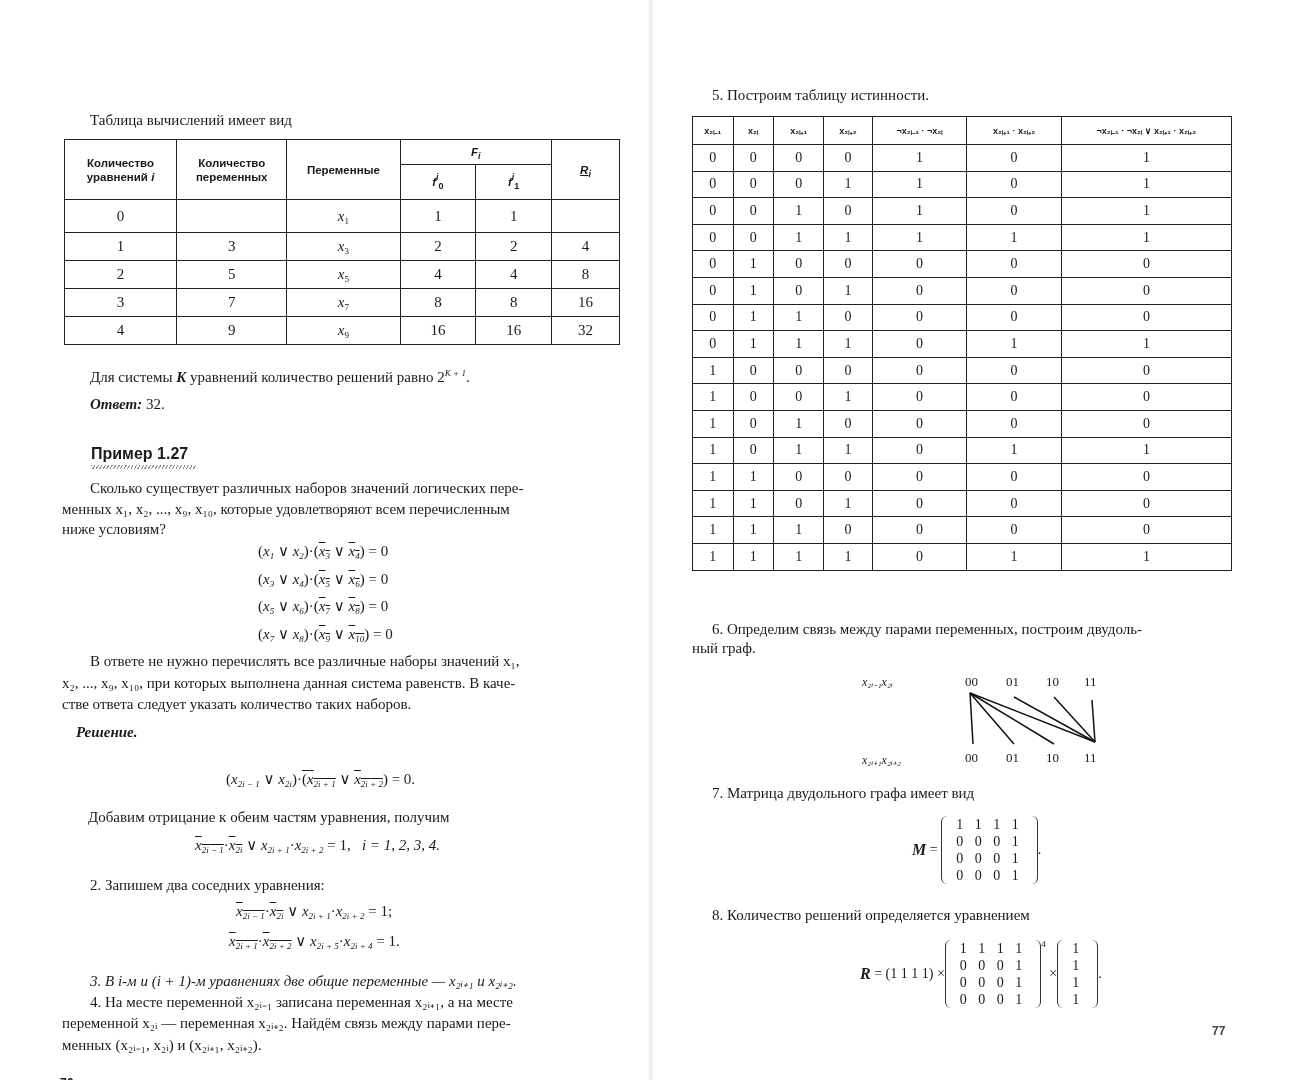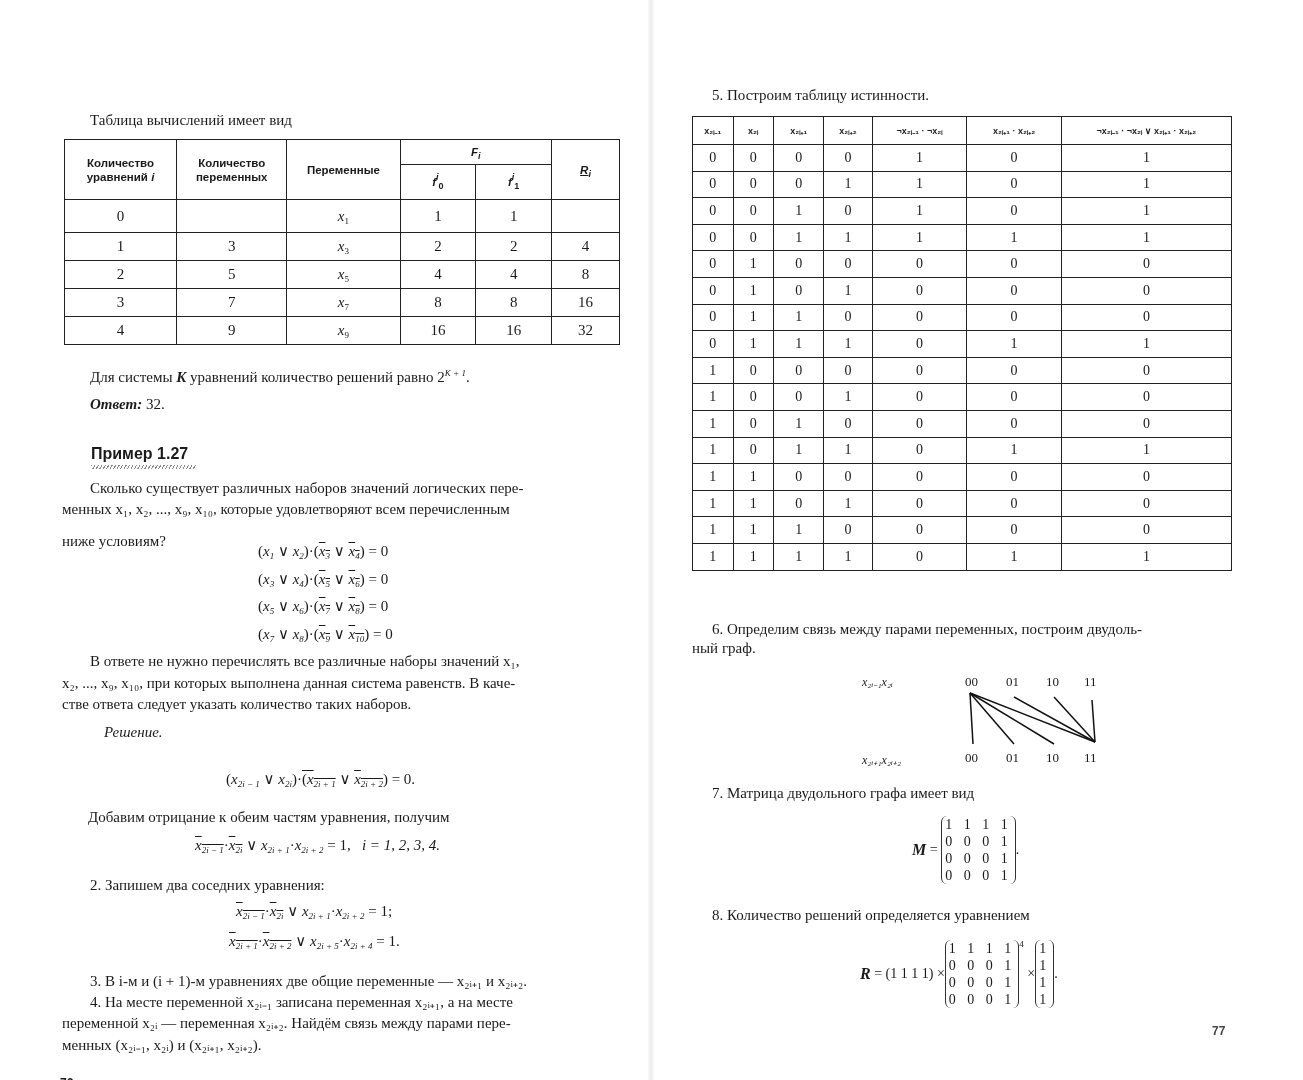--- a/index.html
+++ b/index.html
@@ -34,21 +34,21 @@
   #truth-table td { height:25.6px; }
 
   .eq { position:absolute; font-size:15px; white-space:nowrap; font-style:italic; }
   .up { font-style:normal; }
   .pagenum { position:absolute; font-family:"Liberation Sans", sans-serif; font-weight:bold; font-size:12px; }
   .heading { position:absolute; font-family:"Liberation Sans", sans-serif; font-weight:bold; font-size:16px; }
   .hatch { position:absolute; height:4px;
     background:repeating-linear-gradient(120deg,#888 0 1px,transparent 1px 3px); }
 
   .matrix { position:absolute; display:flex; align-items:center; font-size:14px; }
-  .mbody { border-left:1px solid #333; border-right:1px solid #333; border-radius:6px; padding:0 3px; }
+  .mbody { border-left:1px solid #333; border-right:1px solid #333; border-radius:6px; padding:0 14px; }
   .mrow { letter-spacing:4px; line-height:17px; }
   svg line { stroke:#111; stroke-width:1.5; }
 </style>
 </head>
 <body>
 
 <div class="gutter"></div>
 
 <div id="page-left" class="page">
 
@@ -128,53 +128,53 @@
 
   <div class="txt" style="left:90px;top:355px;">
     <b><i>Ответ:</i></b><span> 32.</span>
   </div>
 
   <div class="heading" style="left:91px;top:405px;">Пример 1.27</div>
   <div class="hatch" style="left:91px;top:425px;width:105px;"></div>
 
   <div class="txt" style="left:90px;top:439px;width:528px;">Сколько существует различных наборов значений логических пере-</div>
   <div class="txt" style="left:62px;top:460px;">менных x₁, x₂, ..., x₉, x₁₀, которые удовлетворяют всем перечисленным</div>
-  <div class="txt" style="left:62px;top:492px;">ниже условиям?</div>
+  <div class="txt" style="left:62px;top:480px;">ниже условиям?</div>
 
   <div id="system-eqs">
       <div class="eq" style="left: 258px; top: 502px;"><span class="up">(</span>x<sub>1</sub> <span class="up">∨</span> x<sub>2</sub><span class="up">)·(</span><span class="ov">x<sub>3</sub></span> <span class="up">∨</span> <span class="ov">x<sub>4</sub></span><span class="up">) = </span><span class="up">0</span></div>
       <div class="eq" style="left: 258px; top: 529.5px;"><span class="up">(</span>x<sub>3</sub> <span class="up">∨</span> x<sub>4</sub><span class="up">)·(</span><span class="ov">x<sub>5</sub></span> <span class="up">∨</span> <span class="ov">x<sub>6</sub></span><span class="up">) = </span><span class="up">0</span></div>
       <div class="eq" style="left: 258px; top: 557px;"><span class="up">(</span>x<sub>5</sub> <span class="up">∨</span> x<sub>6</sub><span class="up">)·(</span><span class="ov">x<sub>7</sub></span> <span class="up">∨</span> <span class="ov">x<sub>8</sub></span><span class="up">) = </span><span class="up">0</span></div>
       <div class="eq" style="left: 258px; top: 584.5px;"><span class="up">(</span>x<sub>7</sub> <span class="up">∨</span> x<sub>8</sub><span class="up">)·(</span><span class="ov">x<sub>9</sub></span> <span class="up">∨</span> <span class="ov">x<sub>10</sub></span><span class="up">) = </span><span class="up">0</span></div>
     </div>
 
   <div class="txt" style="left:90px;top:612px;">В ответе не нужно перечислять все различные наборы значений x₁,</div>
   <div class="txt" style="left:62px;top:634px;">x₂, ..., x₉, x₁₀, при которых выполнена данная система равенств. В каче-</div>
   <div class="txt" style="left:62px;top:655px;">стве ответа следует указать количество таких наборов.</div>
 
-  <div class="txt" style="left:104px;top:683px;font-weight:normal;font-style:italic;">Решение.</div>
+  <div class="txt" style="left:76px;top:683px;font-weight:bold;font-style:italic;">Решение.</div>
 
   <div class="eq" style="left:226px;top:730px;">
     <span class="up">(</span>x<sub>2i − 1</sub> <span class="up">∨</span> x<sub>2i</sub><span class="up">)·</span><span class="ov"><span class="up">(</span>x<sub>2i + 1</sub></span> <span class="up">∨</span> <span class="ov">x<sub>2i + 2</sub></span><span class="up">) </span><span class="up">= 0.</span>
   </div>
 
   <div class="txt" style="left:88px;top:768px;">Добавим отрицание к обеим частям уравнения, получим</div>
   <div class="eq" style="left:195px;top:796px;">
     <span class="ov">x<sub>2i − 1</sub></span><span class="up">·</span><span class="ov">x<sub>2i</sub></span> <span class="up">∨</span> x<sub>2i + 1</sub><span class="up">·</span>x<sub>2i + 2</sub> <span class="up">= 1,</span>&nbsp;&nbsp;&nbsp;<span>i = 1, 2, 3, 4.</span>
   </div>
 
   <div class="txt" style="left:90px;top:836px;">2. Запишем два соседних уравнения:</div>
   <div class="eq" style="left:236px;top:862px;">
     <span class="ov">x<sub>2i − 1</sub></span><span class="up">·</span><span class="ov">x<sub>2i</sub></span> <span class="up">∨</span> x<sub>2i + 1</sub><span class="up">·</span>x<sub>2i + 2</sub> <span class="up">= 1;</span>
   </div>
   <div class="eq" style="left:229px;top:892px;">
     <span class="ov">x<sub>2i + 1</sub></span><span class="up">·</span><span class="ov">x<sub>2i + 2</sub></span> <span class="up">∨</span> x<sub>2i + 5</sub><span class="up">·</span>x<sub>2i + 4</sub> <span class="up">= 1.</span>
   </div>
 
-  <div class="txt" style="left:90px;top:932px;">3. В i-м и (i + 1)-м уравнениях две общие переменные — x₂ᵢ₊₁ и x₂ᵢ₊₂.</div>
+  <div class="txt" style="left:90px;top:932px;font-style:italic;">3. В i-м и (i + 1)-м уравнениях две общие переменные — x₂ᵢ₊₁ и x₂ᵢ₊₂.</div>
   <div class="txt" style="left:90px;top:953px;">4. На месте переменной x₂ᵢ₋₁ записана переменная x₂ᵢ₊₁, а на месте</div>
   <div class="txt" style="left:62px;top:974px;">переменной x₂ᵢ — переменная x₂ᵢ₊₂. Найдём связь между парами пере-</div>
   <div class="txt" style="left:62px;top:996px;">менных (x₂ᵢ₋₁, x₂ᵢ) и (x₂ᵢ₊₁, x₂ᵢ₊₂).</div>
 
   <div class="pagenum" style="left:60px;top:1036px;">76</div>
 </div>
 
 <div id="page-right" class="page"></div>
 
 <div class="txt" style="left:712px;top:86px;text-align:center;">5. Построим таблицу истинности.</div>

